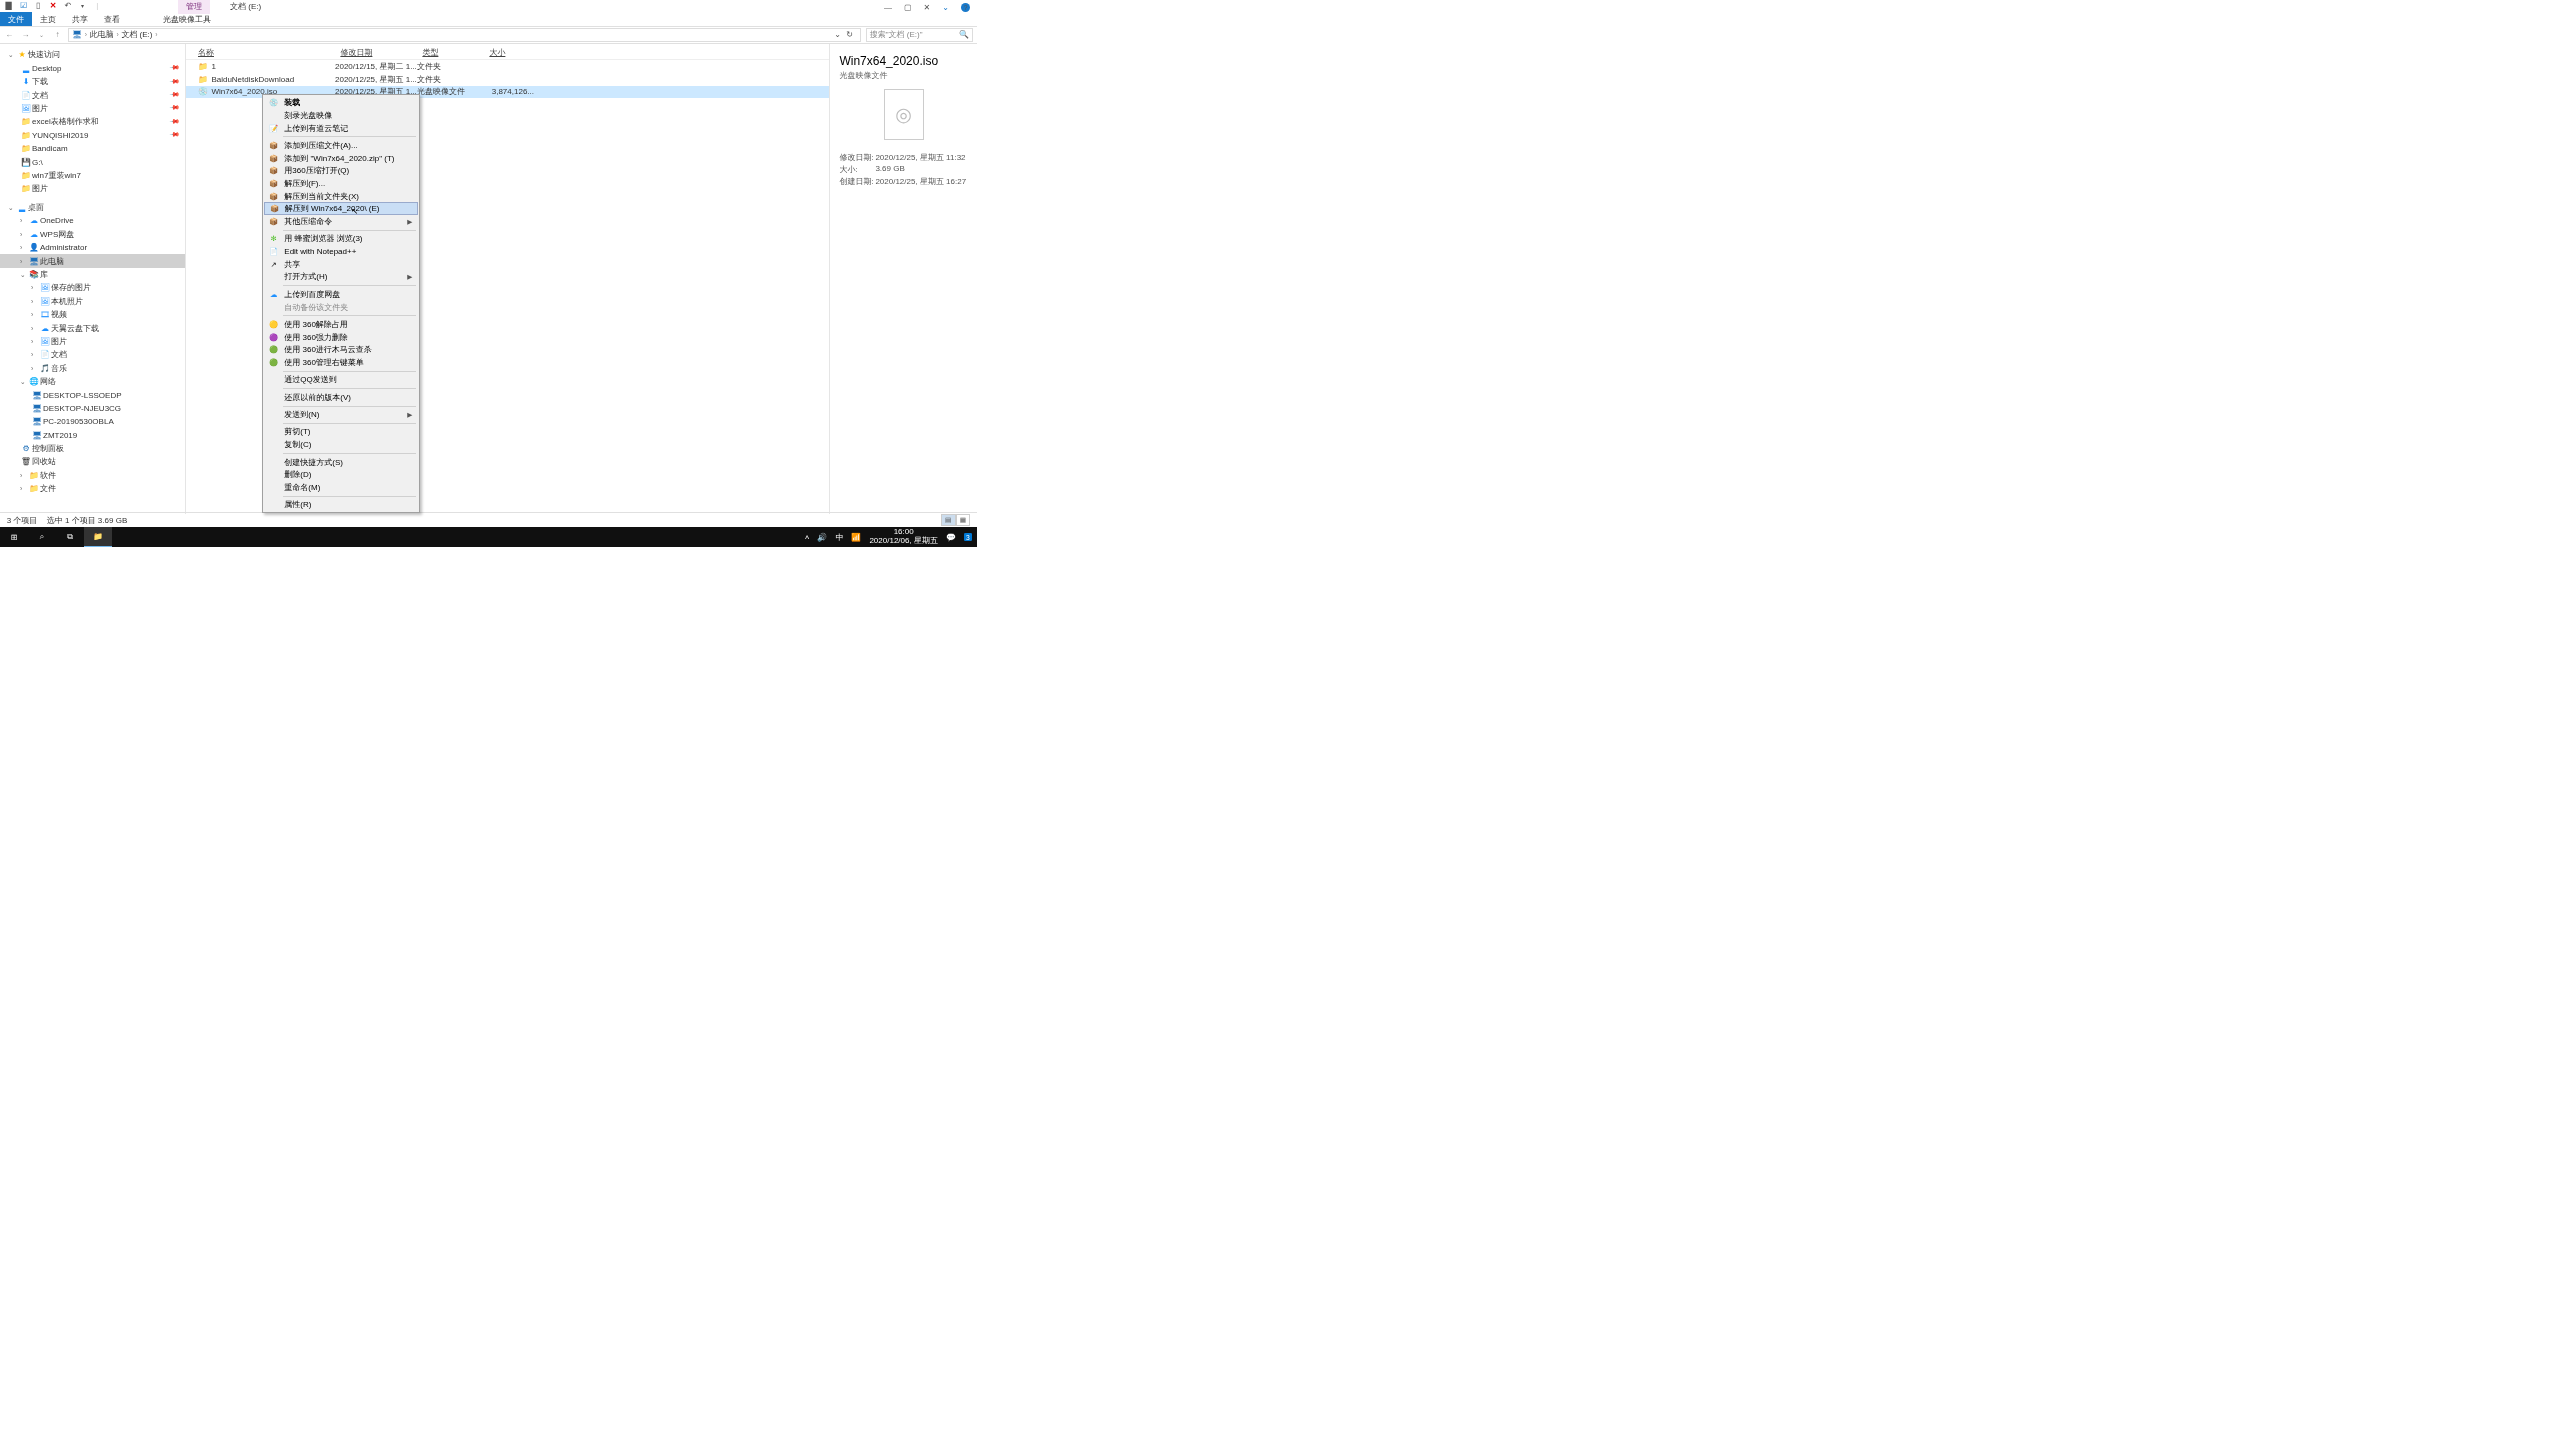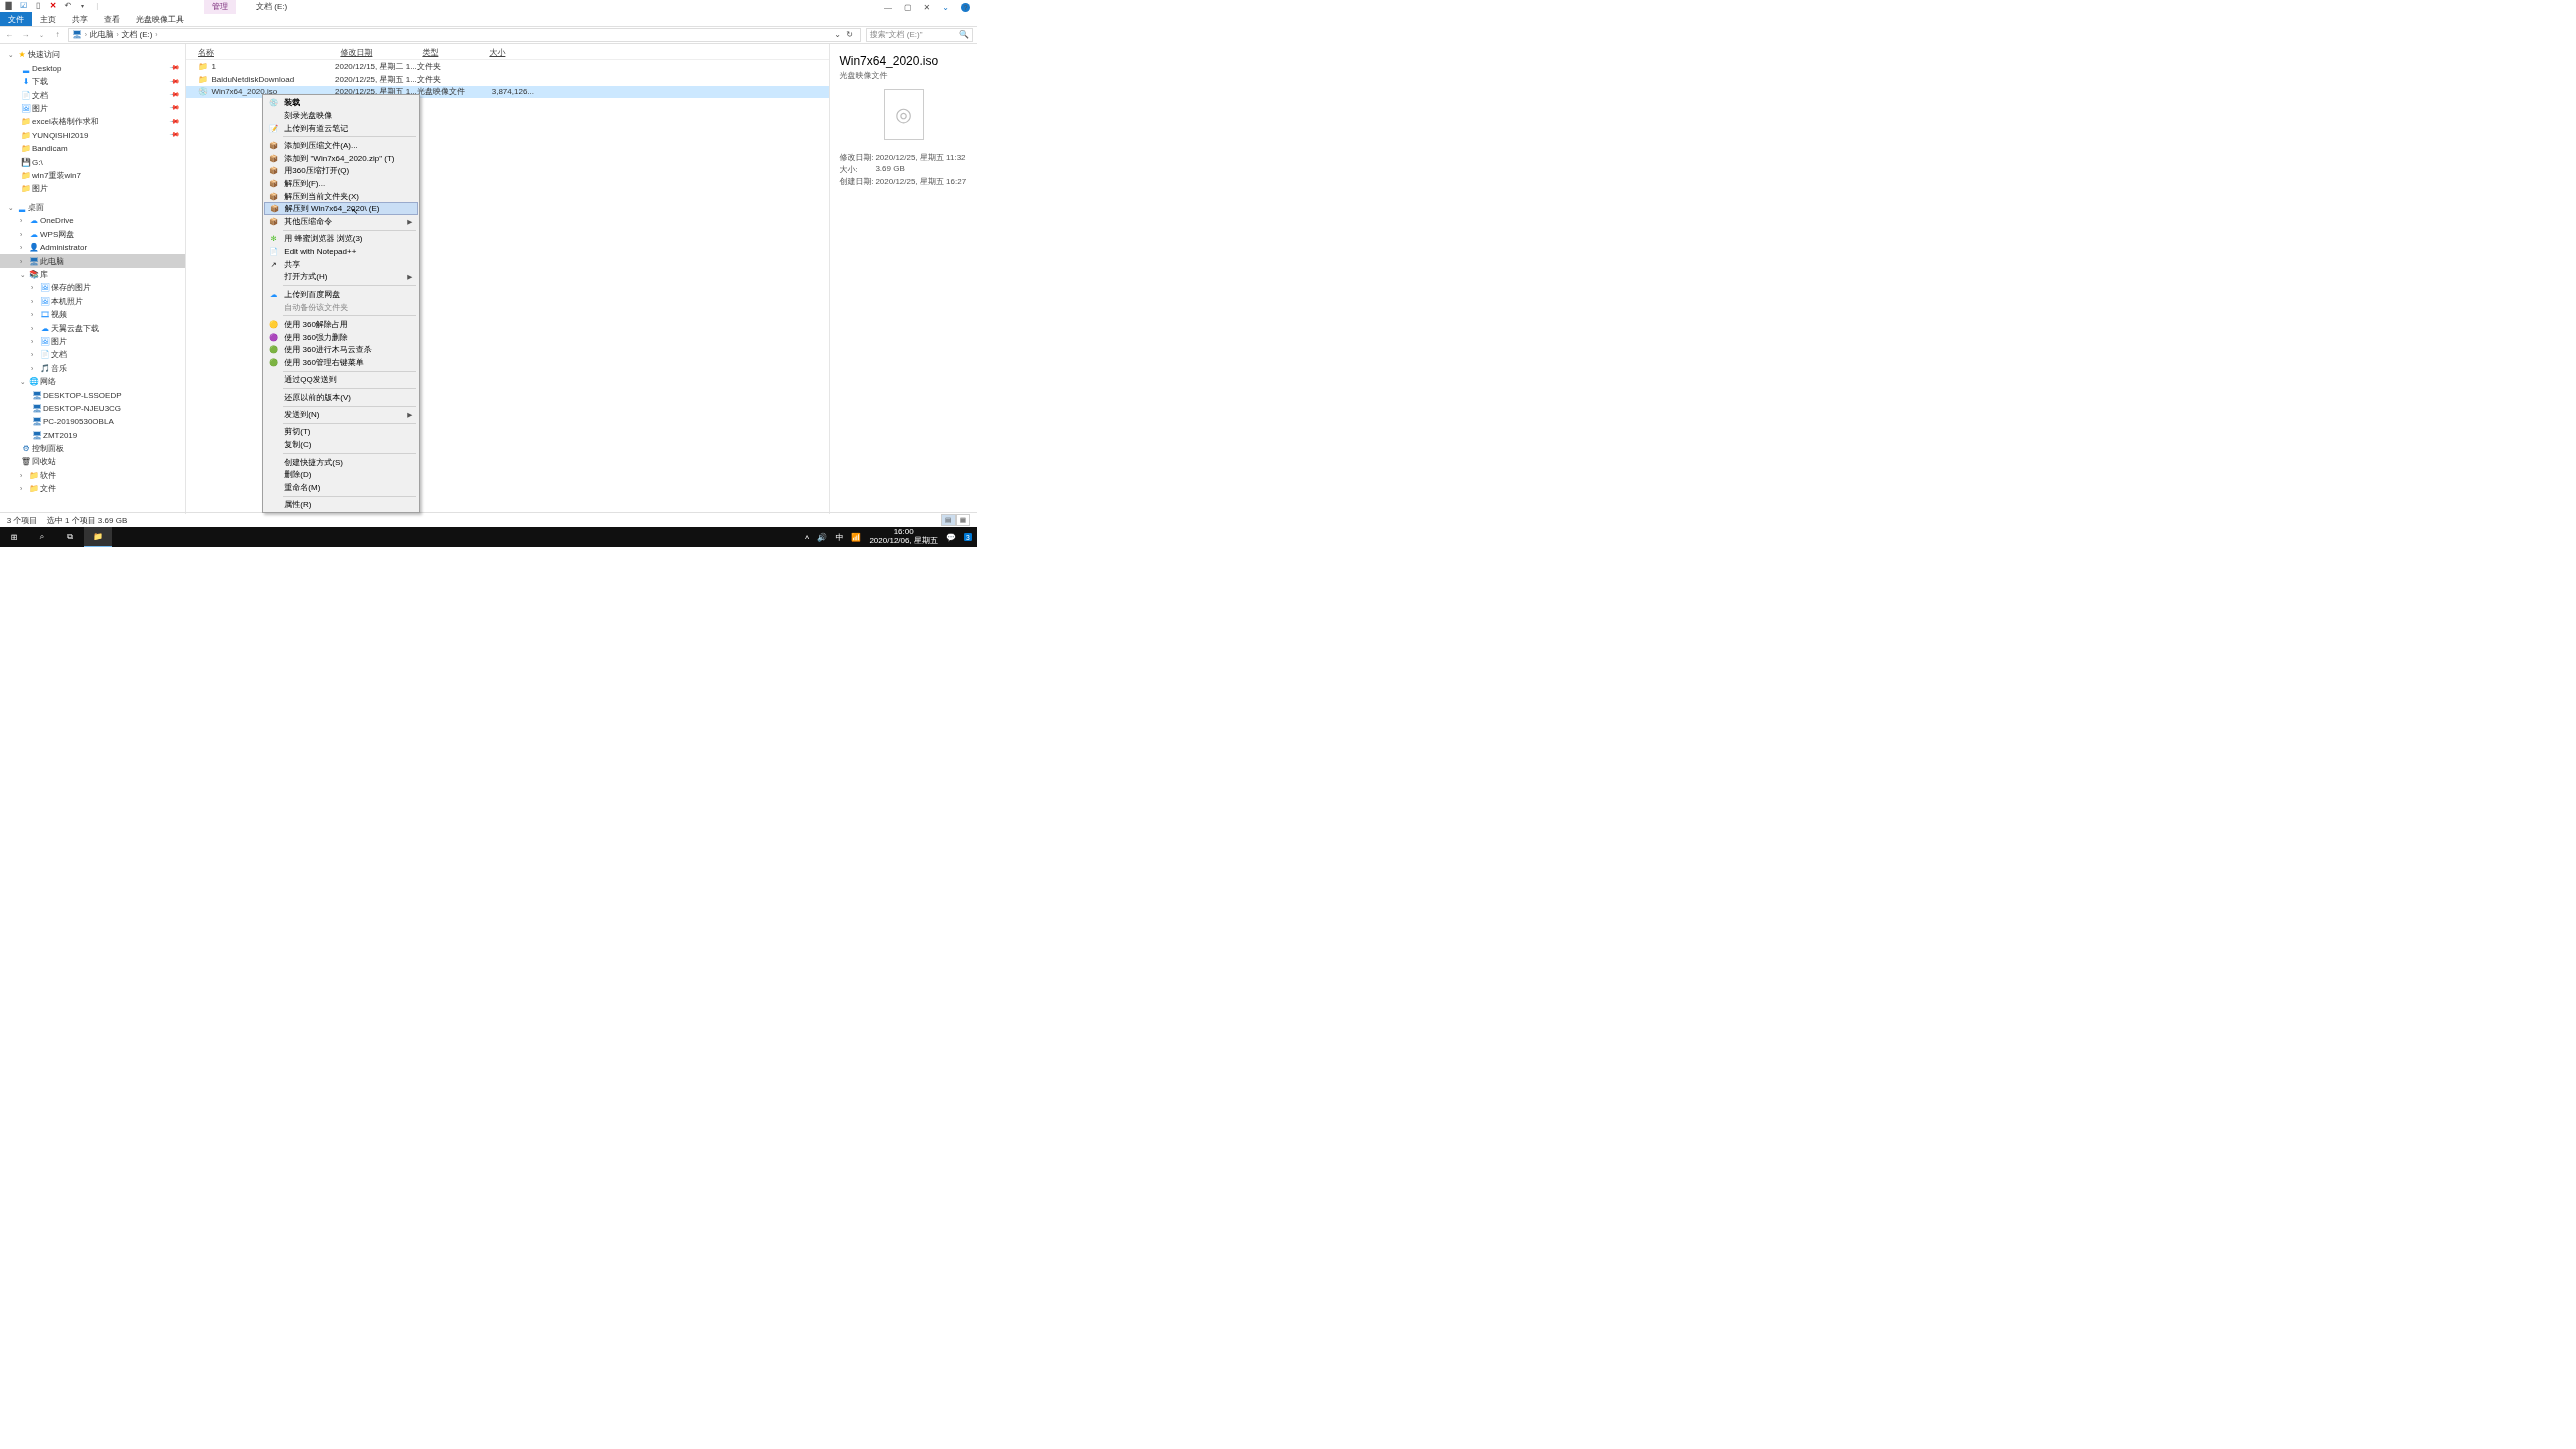--- a/index.html
+++ b/index.html
@@ -4,31 +4,31 @@
   <style>
     * { margin:0; padding:0; box-sizing:border-box; font-family:"Microsoft YaHei","Segoe UI",sans-serif; font-size:8px; }
     body { background:#fff; width:977px; height:547px; overflow:hidden; position:relative; }
     
     
     .titlebar { height:12px; background:#fff; display:flex; align-items:center; }
     .qat { display:flex; gap:5.4px; padding:0 4px; align-items:center; }
     .qat span { width:9.4px; height:9.4px; display:flex; align-items:center; justify-content:center; color:#555; }
     .qat .red { color:#d00; font-weight:bold; }
     .ribbon-tab { padding:2px 8px; color:#333; }
-    .ribbon-tab.tool { background:#f5e6f5; color:#7a2a7a; margin-left:98px; }
+    .ribbon-tab.tool { background:#f5e6f5; color:#7a2a7a; margin-left:72px; }
     .window-title { flex:1; padding-left:20px; color:#333; }
     .win-controls { position:absolute; top:0; right:0; display:flex; gap:12px; padding:2.7px 6.7px; }
     .win-controls span { color:#555; }
     .help-icon { color:#fff; background:#1979ca; border-radius:50%; width:9.4px; height:9.4px; display:inline-flex; align-items:center; justify-content:center; font-size:6.7px; }
     
     
     .ribbon-lower { height:14.8px; border-bottom:0.7px solid #e0e0e0; display:flex; }
     .ribbon-lower .tab { padding:2px 8px; color:#333; }
     .ribbon-lower .tab.file { background:#1979ca; color:#fff; }
-    .ribbon-lower .tab.tool { }
+    .ribbon-lower .tab.tool { margin-left:27px; }
     
     
     .addressbar { height:17.4px; border-bottom:0.7px solid #e0e0e0; display:flex; align-items:center; padding:0 4px; gap:5.4px; }
     .nav-btn { color:#888; width:10.7px; text-align:center; }
     .breadcrumb { flex:1; display:flex; align-items:center; gap:2.7px; color:#333; border:0.7px solid #ddd; height:14.8px; padding:0 2.7px;}
     .breadcrumb .sep { color:#888; font-size:6.7px;}
     .breadcrumb-end { margin-left:auto; display:flex; gap:5.4px; padding-right:4px; color:#555; }
     .search { border:0.7px solid #ddd; height:14.8px; width:107px; display:flex; align-items:center; padding:0 2.7px; color:#888; }
     .search .mag { margin-left:auto; }
     

